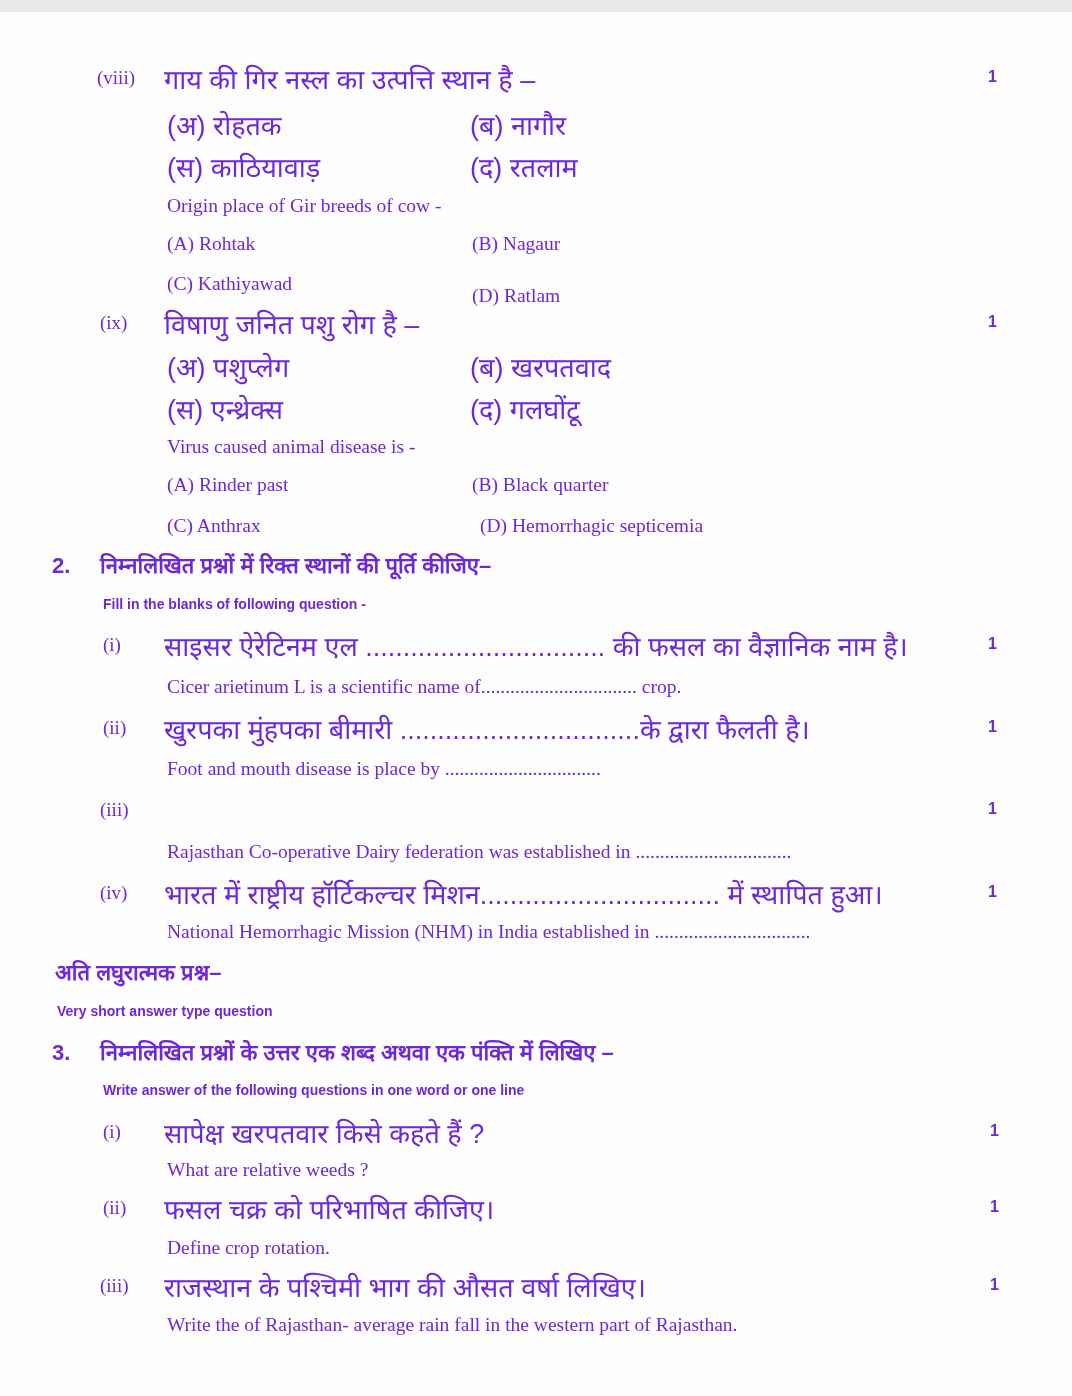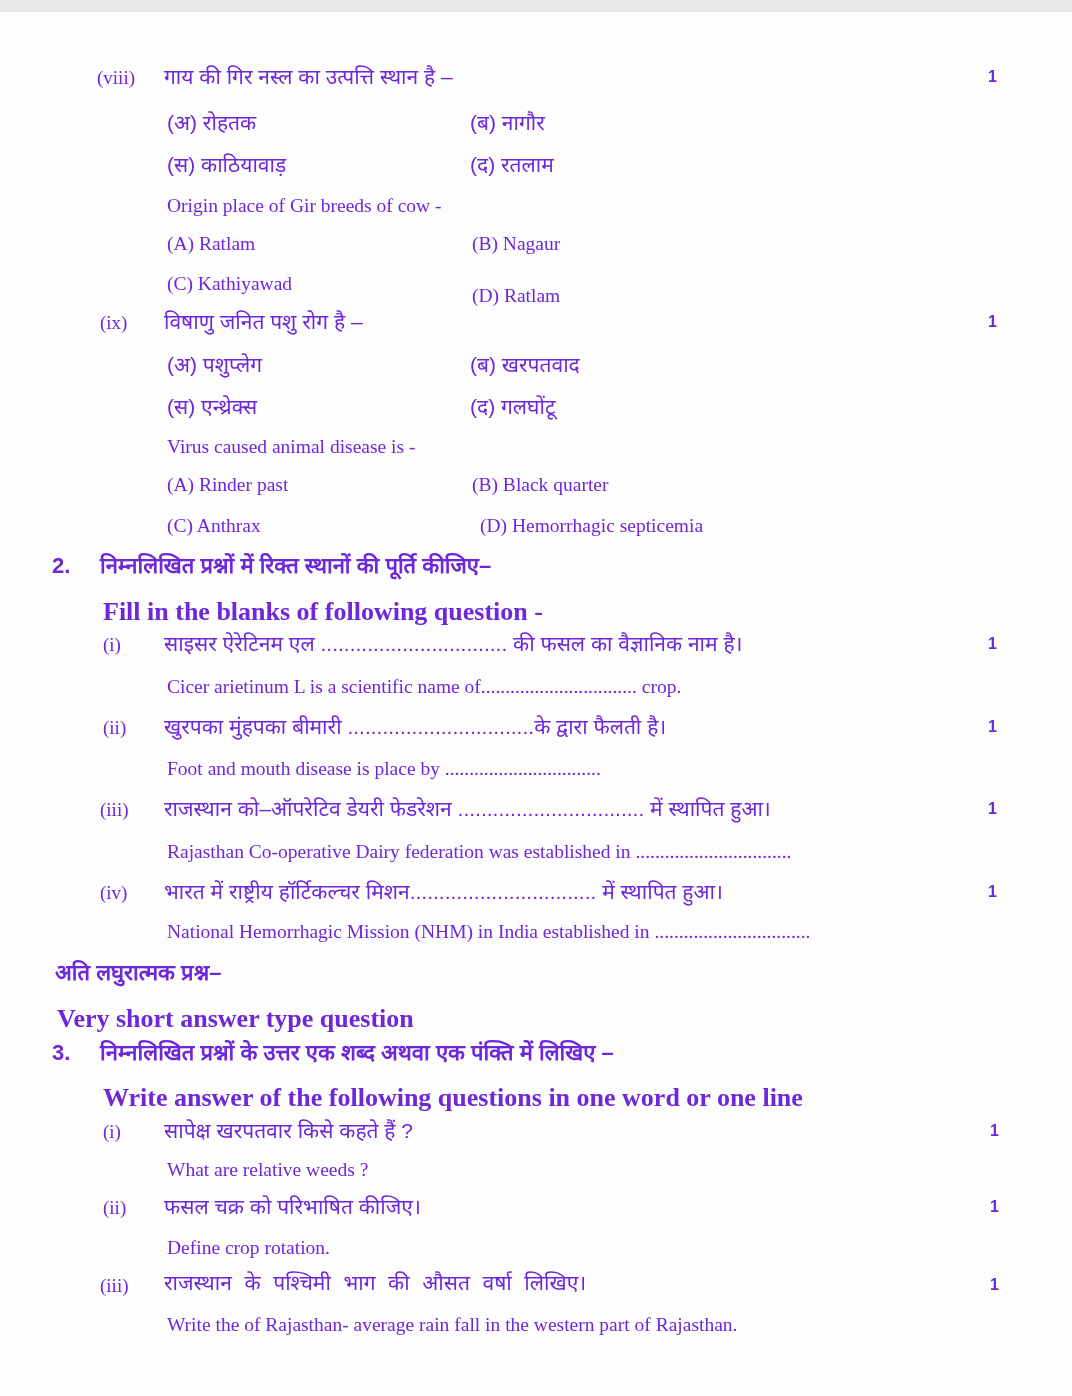--- a/index.html
+++ b/index.html
@@ -8,37 +8,37 @@
     width: 1072px;
     height: 1396px;
     margin: 12px auto;
     background: #fdfdfd;
     color: #6d28d9;
     overflow: hidden;
   }
   .abs { position: absolute; white-space: nowrap; }
   .hi {
     font-family: "Liberation Sans", sans-serif;
-    font-size: 21px;
+    font-size: 27px;
     line-height: 1.2;
   }
   .hi-bold {
     font-family: "Liberation Sans", sans-serif;
     font-size: 22px;
     font-weight: 700;
     line-height: 1.2;
   }
   .en {
     font-family: "Liberation Serif", serif;
     font-size: 19.5px;
     line-height: 1.2;
   }
   .en-bold {
-    font-family: Liberation Serif, serif;
-    font-size: 26px;
+    font-family: Liberation Sans, sans-serif;
+    font-size: 14px;
     font-weight: 700;
     line-height: 1.2;
   }
   .num {
     font-family: "Liberation Serif", serif;
     font-size: 19px;
   }
   .marks {
     font-family: "Liberation Sans", sans-serif;
     font-size: 16px;
@@ -53,21 +53,21 @@
   <div class="abs num" style="left:97px; top:55px;">(viii)</div>
   <div class="abs hi" style="left:164px; top:52px;">गाय की गिर नस्ल का उत्पत्ति स्थान है –</div>
   <div class="abs marks" style="left:988px; top:56px;">1</div>
 
   <div class="abs hi" style="left:167px; top:98px;">(अ) रोहतक</div>
   <div class="abs hi" style="left:470px; top:98px;">(ब) नागौर</div>
   <div class="abs hi" style="left:167px; top:140px;">(स) काठियावाड़</div>
   <div class="abs hi" style="left:470px; top:140px;">(द) रतलाम</div>
 
   <div class="abs en" style="left:167px; top:182px;text-align:center;">Origin place of Gir breeds of cow -</div>
-  <div class="abs en" style="left:167px; top:220px;">(A) Ratlam</div>
+  <div class="abs en" style="left:167px; top:220px;">(A) Rohtak</div>
   <div class="abs en" style="left:472px; top:220px;">(B) Nagaur</div>
   <div class="abs en" style="left:167px; top:260px;">(C) Kathiyawad</div>
   <div class="abs en" style="left:472px; top:272px;">(D) Ratlam</div>
 
   <div class="abs num" style="left:100px; top:300px;">(ix)</div>
   <div class="abs hi" style="left:164px; top:297px;">विषाणु जनित पशु रोग है –</div>
   <div class="abs marks" style="left:988px; top:301px;">1</div>
 
   <div class="abs hi" style="left:167px; top:340px;">(अ) पशुप्लेग</div>
   <div class="abs hi" style="left:470px; top:340px;">(ब) खरपतवाद</div>
@@ -88,21 +88,20 @@
   <div class="abs hi" style="left:164px; top:619px;">साइसर ऐरेटिनम एल ................................ की फसल का वैज्ञानिक नाम है।</div>
   <div class="abs marks" style="left:988px; top:623px;">1</div>
   <div class="abs en" style="left:167px; top:663px;">Cicer arietinum L  is a scientific name of................................ crop.</div>
 
   <div class="abs num" style="left:103px; top:705px;">(ii)</div>
   <div class="abs hi" style="left:164px; top:702px;">खुरपका मुंहपका बीमारी ................................के द्वारा फैलती है।</div>
   <div class="abs marks" style="left:988px; top:706px;">1</div>
   <div class="abs en" style="left:167px; top:745px;">Foot and mouth disease is place by ................................</div>
 
   <div class="abs num" style="left:100px; top:787px;">(iii)</div>
-  <div class="abs hi" style="left:164px; top:784px;">राजस्थान को–ऑपरेटिव डेयरी फेडरेशन ................................ में स्थापित हुआ।</div>
   <div class="abs marks" style="left:988px; top:788px;">1</div>
   <div class="abs en" style="left:167px; top:828px;">Rajasthan Co-operative Dairy federation was established in ................................</div>
 
   <div class="abs num" style="left:100px; top:870px;">(iv)</div>
   <div class="abs hi" style="left:164px; top:867px;">भारत में राष्ट्रीय हॉर्टिकल्चर मिशन................................ में स्थापित हुआ।</div>
   <div class="abs marks" style="left:988px; top:871px;">1</div>
   <div class="abs en" style="left:167px; top:908px;">National Hemorrhagic Mission (NHM) in India established in ................................</div>
 
   <div class="abs hi-bold" style="left:55px; top:948px;">अति लघुरात्मक प्रश्न–</div>
   <div class="abs en-bold" style="left:57px; top:991px;">Very short answer type question</div>
@@ -115,17 +114,17 @@
   <div class="abs hi" style="left:164px; top:1106px;">सापेक्ष खरपतवार किसे कहते हैं ?</div>
   <div class="abs marks" style="left:990px; top:1110px;">1</div>
   <div class="abs en" style="left:167px; top:1146px;">What are relative weeds ?</div>
 
   <div class="abs num" style="left:103px; top:1185px;">(ii)</div>
   <div class="abs hi" style="left:164px; top:1182px;">फसल चक्र को परिभाषित कीजिए।</div>
   <div class="abs marks" style="left:990px; top:1186px;">1</div>
   <div class="abs en" style="left:167px; top:1224px;">Define crop rotation.</div>
 
   <div class="abs num" style="left:100px; top:1263px;">(iii)</div>
-  <div class="abs hi" style="left:164px; top:1260px;font-family:Liberation Mono, monospace;">राजस्थान के पश्चिमी भाग की औसत वर्षा लिखिए।</div>
+  <div class="abs hi" style="left:164px; top:1260px;">राजस्थान के पश्चिमी भाग की औसत वर्षा लिखिए।</div>
   <div class="abs marks" style="left:990px; top:1264px;">1</div>
   <div class="abs en" style="left:167px; top:1301px;">Write the of Rajasthan- average rain fall in the western part of Rajasthan.</div>
 
 </div>
 
 </body></html>

